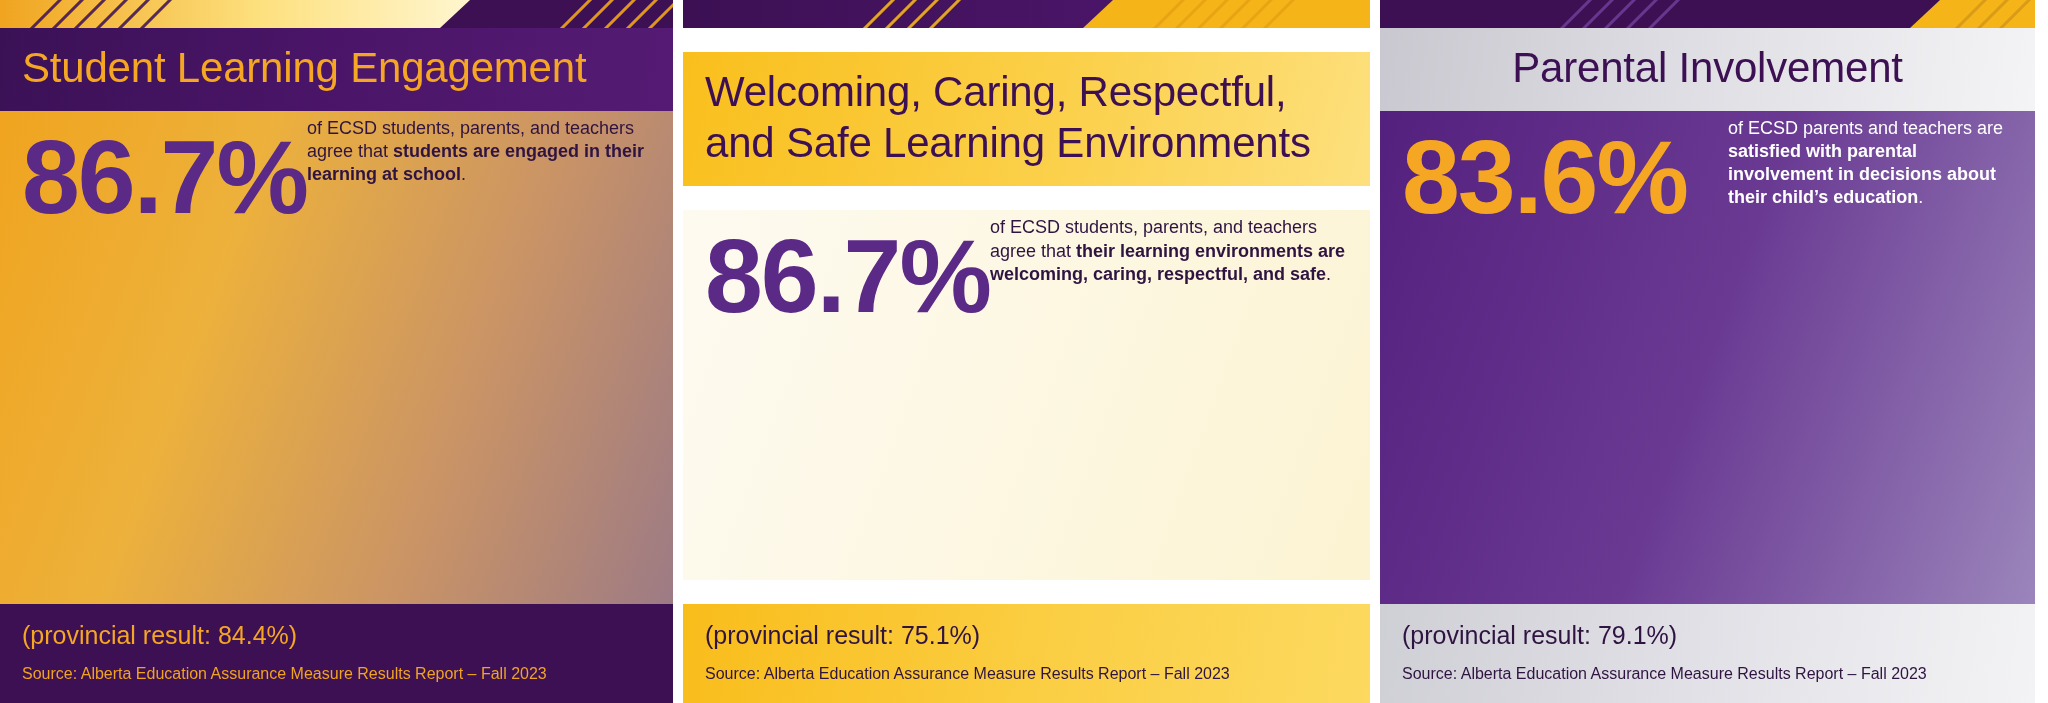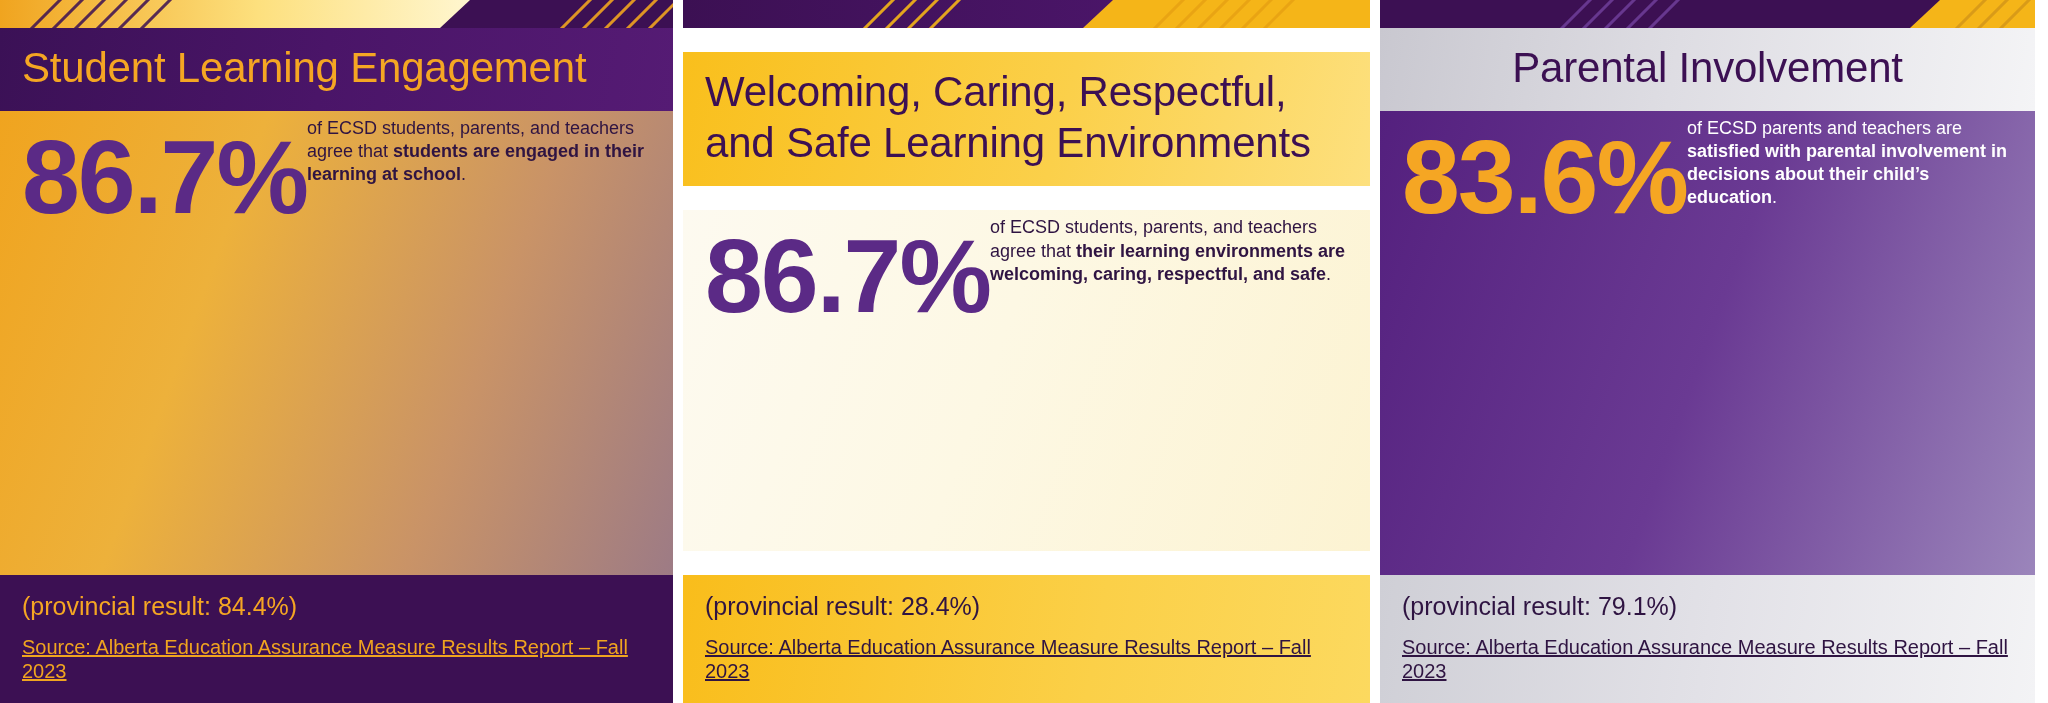--- a/index.html
+++ b/index.html
@@ -89,23 +89,22 @@
     flex: 0 0 auto;
     padding: 16px 22px 20px 22px;
     box-sizing: border-box;
   }
   .prov {
     font-size: 25px;
     line-height: 1.2;
     margin-bottom: 14px;
   }
   .source {
-    font-size: 20px;
+    font-size: 16px;
     line-height: 1.2;
-    text-decoration: underline;
   }
 
   
   .card-1 .topband { background: #3c1053; }
   .card-1 .title-zone {
     background: linear-gradient(100deg, #3b1156 0%, #4a1568 48%, #551b74 100%);
   }
   .card-1 .title { color: #f5a623; }
   .card-1 .stat-zone {
     background: linear-gradient(110deg, #f0a41f 0%, #edb13b 32%, #c99367 68%, #9d7b85 100%);
@@ -137,21 +136,21 @@
   .card-3 .topband { background: #3c1053; }
   .card-3 .title-zone {
     background: linear-gradient(100deg, #c9c8d0 0%, #dedde3 45%, #f4f4f6 100%);
   }
   .card-3 .title { color: #3c1053; text-align: center; }
   .card-3 .stat-zone {
     background: linear-gradient(110deg, #54207e 0%, #6a3a93 50%, #9b85bb 100%);
     justify-content: center;
   }
   .card-3 .bignum { color: #f5a623; }
-  .card-3 .desc { color: #ffffff; }
+  .card-3 .desc { color: #ffffff; margin-left: 41px; }
   .card-3 .footer-zone {
     background: linear-gradient(100deg, #cfcfd6 0%, #e2e1e7 50%, #f3f3f5 100%);
   }
   .card-3 .prov { color: #2f1442; }
   .card-3 .source { color: #2f1442; }
 </style>
 </head>
 <body>
 
 <div class="board">
@@ -233,21 +232,21 @@
     <div class="title-zone">
       <h2 class="title">Welcoming, Caring, Respectful, and Safe Learning Environments</h2>
     </div>
 
     <div class="stat-zone">
       <div class="bignum">86.7%</div>
       <div class="desc"><span>of ECSD students, parents, and teachers agree that </span><b>their learning environments are welcoming, caring, respectful, and safe</b><span>.</span></div>
     </div>
 
     <div class="footer-zone">
-      <div class="prov">(provincial result: 28.4%)</div>
+      <div class="prov">(provincial result: 75.1%)</div>
       <div class="source">Source: Alberta Education Assurance Measure Results Report – Fall 2023</div>
     </div>
   </div>
 
   <div class="gap"></div>
 
   <div class="card card-3">
     <div class="topband">
       <svg class="hatch" width="655" height="28" viewBox="0 0 655 28" preserveAspectRatio="none">
         <polygon points="0,0 655,0 655,28 0,28" fill="#3c1053"></polygon>

